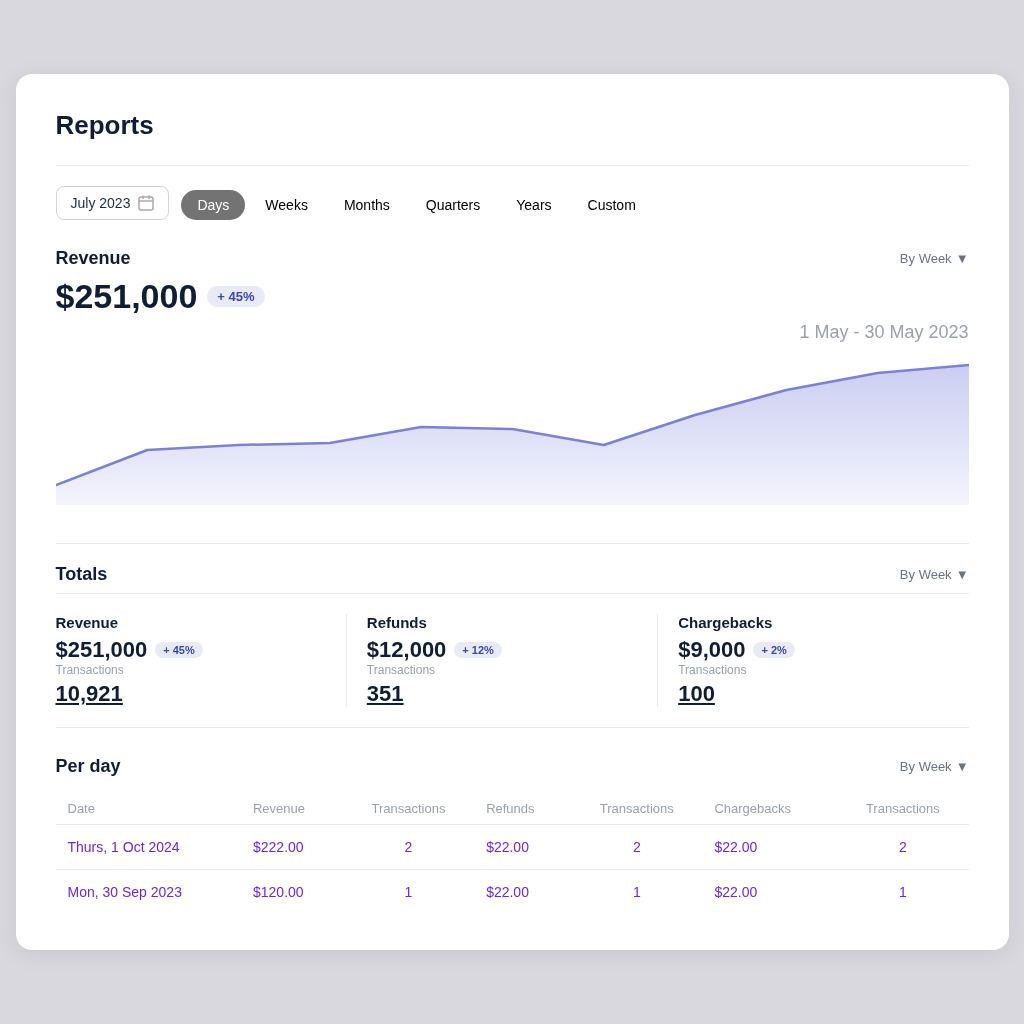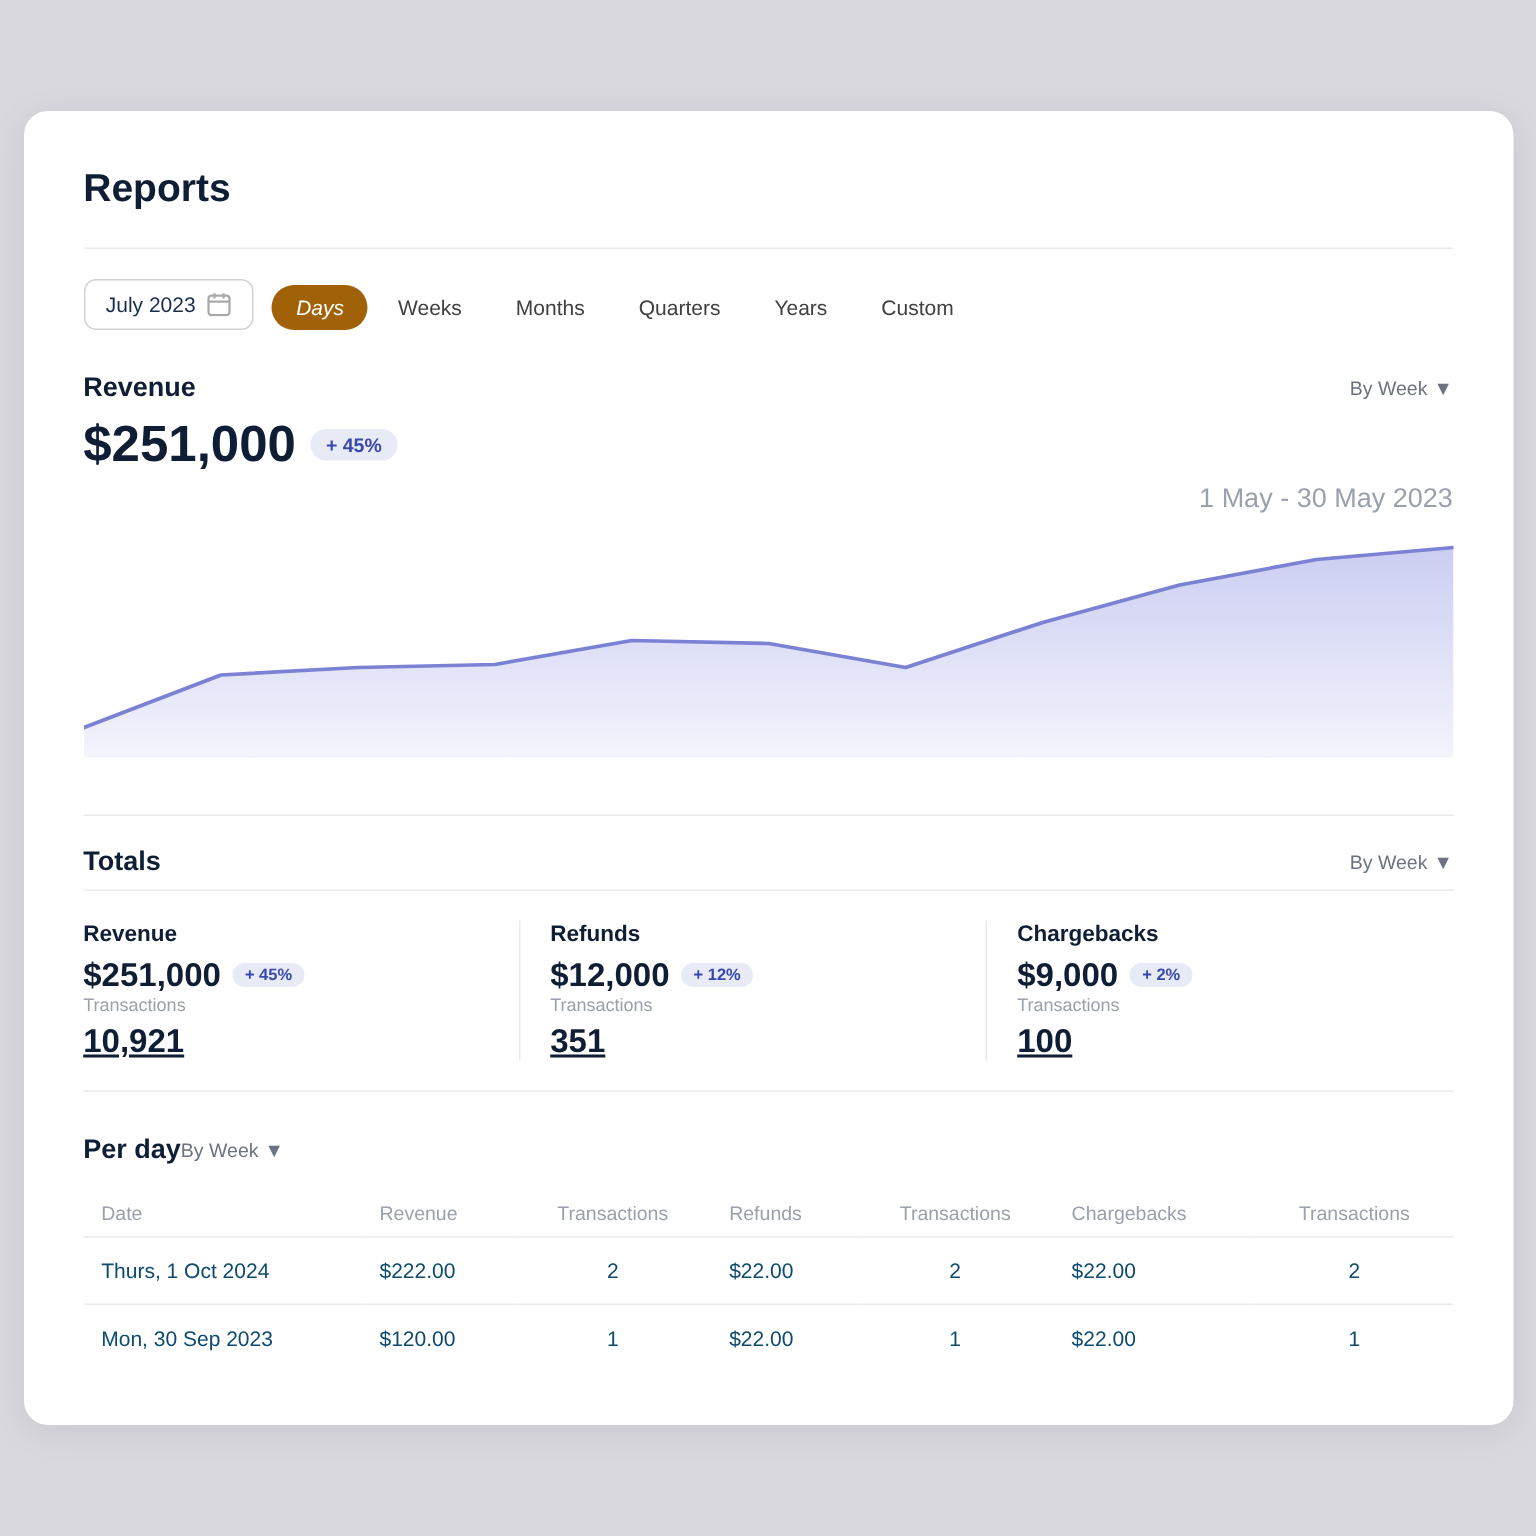--- a/index.html
+++ b/index.html
@@ -56,28 +56,27 @@
     .tab-group {
       display: flex;
       gap: 4px;
     }
     .tab-btn {
       padding: 7px 16px;
       border-radius: 20px;
       border: none;
       background: transparent;
       font-size: 14px;
-      color: #404040;
+      color: #000000;
       cursor: pointer;
       font-weight: 500;
     }
     .tab-btn.active {
-      background: #a16207;
+      background: #737373;
       color: #ffffff;
-      font-style: italic;
     }
     
     .section-header {
       display: flex;
       justify-content: space-between;
       align-items: center;
       margin-bottom: 8px;
     }
     .section-title {
       font-size: 18px;
@@ -178,39 +177,40 @@
       background: #e8eaf6;
       color: #3949ab;
       border-radius: 20px;
       padding: 2px 8px;
       font-size: 11px;
       font-weight: 600;
     }
     
     .per-day-header {
       display: flex;
+      justify-content: space-between;
       align-items: center;
       margin-bottom: 16px;
     }
     table {
       width: 100%;
       border-collapse: collapse;
       font-size: 14px;
     }
     thead tr th {
       text-align: left;
       color: #9aa0ac;
       font-weight: 500;
       font-size: 13px;
       padding: 8px 12px;
       border-bottom: 1px solid #e8eaed;
     }
     tbody tr td {
       padding: 14px 12px;
-      color: #0c4a6e;
+      color: #6d28d9;
       border-bottom: 1px solid #e8eaed;
     }
     tbody tr:last-child td {
       border-bottom: none;
     }
     th.center, td.center { text-align: center; }
   </style>
 </head>
 <body>
 

